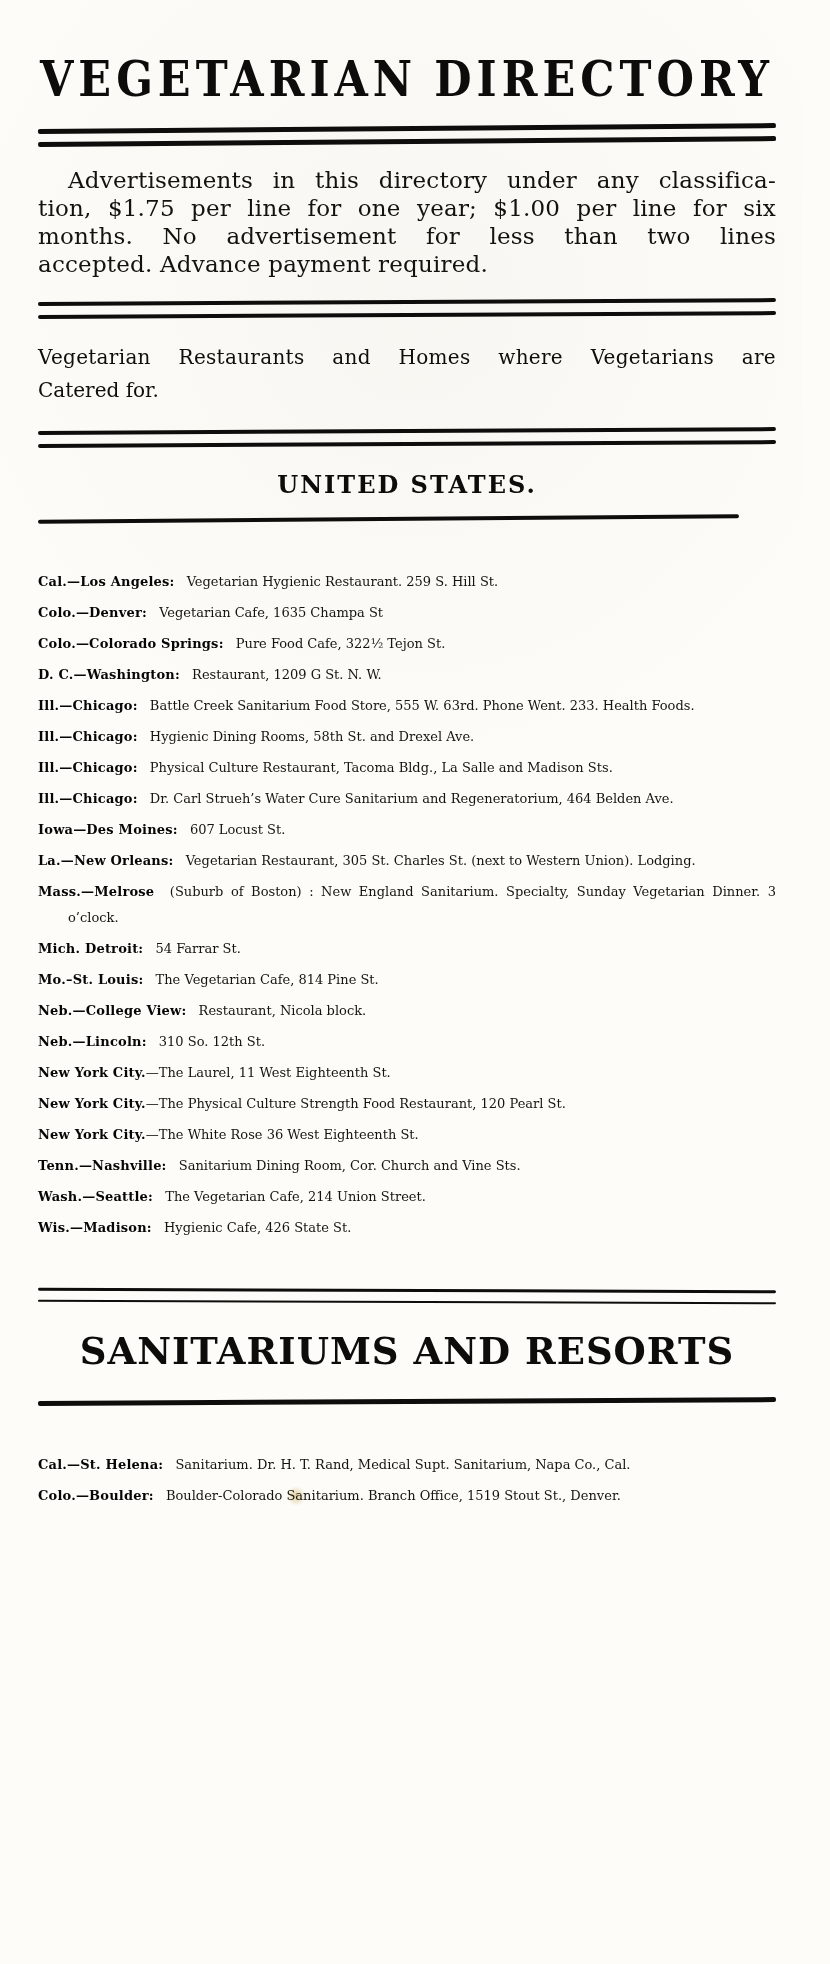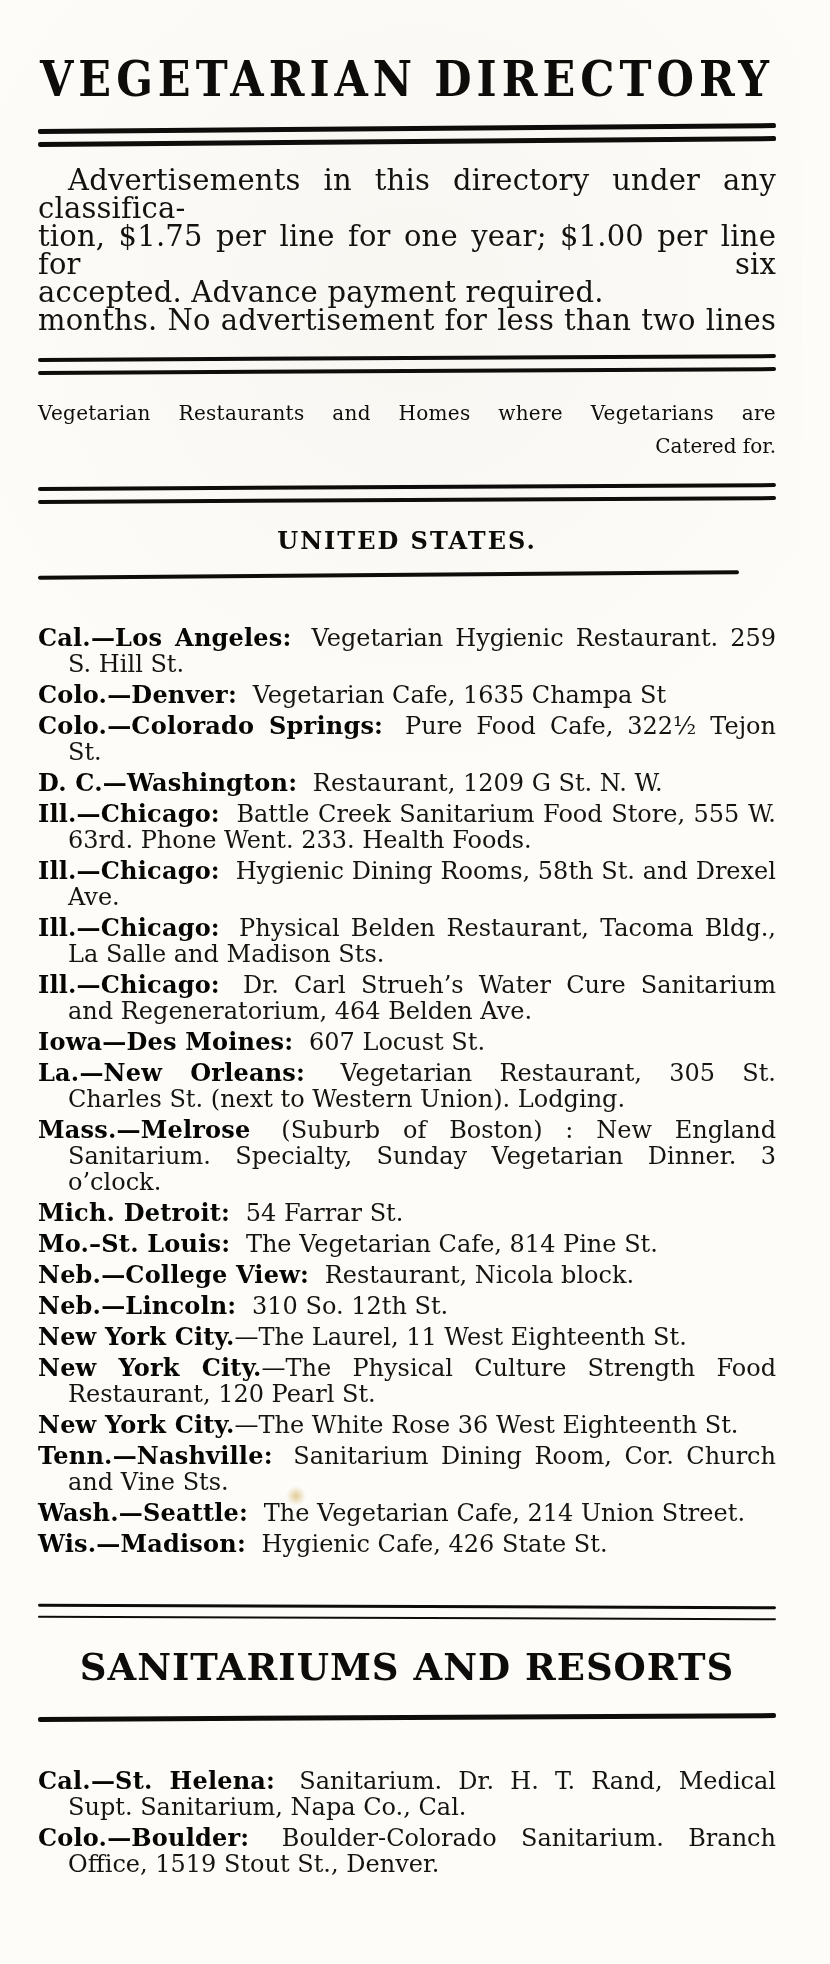--- a/index.html
+++ b/index.html
@@ -48,48 +48,48 @@
   .rd-mid .bar { height: 4px; }
   .rd-mid .bar + .bar { margin-top: 9px; }
   .rd-thin .bar { height: 2.5px; }
   .rd-thin .bar + .bar { margin-top: 9px; }
   .rule-single { background: #0e0d0b; height: 4px; border-radius: 2px; }
   .tilt-a { transform: rotate(-0.45deg); }
   .tilt-b { transform: rotate(-0.3deg); }
   .tilt-c { transform: rotate(0.2deg); }
 
   
-  .intro { margin-top: 22px; font-size: 29px; line-height: 28px; color: #14120e; }
+  .intro { margin-top: 22px; font-size: 23px; line-height: 28px; color: #14120e; }
   .intro .iline { text-align: justify; text-align-last: justify; letter-spacing: 0.2px; }
   .intro .iline.first { text-indent: 30px; }
   .intro .iline.last { text-align-last: left; }
 
   
   .subtitle { margin-top: 24px; font-weight: normal; font-size: 20px; line-height: 33px; color: #0f0e0b; }
   .subtitle .s1 { text-align: justify; text-align-last: justify; letter-spacing: 0.3px; }
-  .subtitle .s2 { text-align: right; }
+  .subtitle .s2 { text-align: left; }
 
   
   .sec-head {
     margin-top: 24px;
     text-align: center;
     font-size: 24px;
     font-weight: bold;
     letter-spacing: 2px;
     color: #0d0c0a;
   }
   .sec-head.sanit { margin-top: 26px; font-size: 37px; letter-spacing: 1px; }
   .rule-after-head { margin-top: 18px; width: 95%; }
   .rule-after-sanit { margin-top: 26px; width: 100%; height: 5px; }
 
   
   .entries { margin-top: 48px; }
   .entries.sanitariums { }
   .entry {
-    font-size: 24px;
+    font-size: 13px;
     line-height: 26px;
     margin-bottom: 5px;
     text-align: justify;
     padding-left: 30px;
     text-indent: -30px;
     color: #16140f;
   }
   .entry .lead { font-weight: bold; color: #060605; letter-spacing: 0.2px; }
   .entry .lead.gap { margin-right: 8px; }
   .rule-pre-sanit { margin-top: 48px; }
@@ -105,22 +105,22 @@
   </div>
 
   <div class="rule-double rd-thick tilt-a">
     <div class="bar"></div>
     <div class="bar"></div>
   </div>
 
   <div class="intro" id="intro-lines">
       <div class="iline first">Advertisements in this directory under any classifica-</div>
       <div class="iline">tion, $1.75 per line for one year; $1.00 per line for six</div>
+      <div class="iline">months. No advertisement for less than two lines</div>
       <div class="iline last">accepted. Advance payment required.</div>
-      <div class="iline">months. No advertisement for less than two lines</div>
     </div>
 
   <div class="rule-double rd-mid tilt-b">
     <div class="bar"></div>
     <div class="bar"></div>
   </div>
 
   <div class="subtitle">
     <div class="s1">Vegetarian Restaurants and Homes where Vegetarians are</div>
     <div class="s2">Catered for.</div>
@@ -134,21 +134,21 @@
   <div class="sec-head">UNITED STATES.</div>
   <div class="rule-single rule-after-head tilt-a"></div>
 
   <div class="entries" id="us-entries">
       <div class="entry"><span class="lead gap">Cal.—Los Angeles:</span><span class="txt"> Vegetarian Hygienic Restaurant. 259 S. Hill St.</span></div>
       <div class="entry"><span class="lead gap">Colo.—Denver:</span><span class="txt"> Vegetarian Cafe, 1635 Champa St</span></div>
       <div class="entry"><span class="lead gap">Colo.—Colorado Springs:</span><span class="txt"> Pure Food Cafe, 322½ Tejon St.</span></div>
       <div class="entry"><span class="lead gap">D. C.—Washington:</span><span class="txt"> Restaurant, 1209 G St. N. W.</span></div>
       <div class="entry"><span class="lead gap">Ill.—Chicago:</span><span class="txt"> Battle Creek Sanitarium Food Store, 555 W. 63rd. Phone Went. 233. Health Foods.</span></div>
       <div class="entry"><span class="lead gap">Ill.—Chicago:</span><span class="txt"> Hygienic Dining Rooms, 58th St. and Drexel Ave.</span></div>
-      <div class="entry"><span class="lead gap">Ill.—Chicago:</span><span class="txt"> Physical Belden Restaurant, Tacoma Bldg., La Salle and Madison Sts.</span></div>
+      <div class="entry"><span class="lead gap">Ill.—Chicago:</span><span class="txt"> Physical Culture Restaurant, Tacoma Bldg., La Salle and Madison Sts.</span></div>
       <div class="entry"><span class="lead gap">Ill.—Chicago:</span><span class="txt"> Dr. Carl Strueh’s Water Cure Sanitarium and Regeneratorium, 464 Belden Ave.</span></div>
       <div class="entry"><span class="lead gap">Iowa—Des Moines:</span><span class="txt"> 607 Locust St.</span></div>
       <div class="entry"><span class="lead gap">La.—New Orleans:</span><span class="txt"> Vegetarian Restaurant, 305 St. Charles St. (next to Western Union). Lodging.</span></div>
       <div class="entry"><span class="lead gap">Mass.—Melrose</span><span class="txt"> (Suburb of Boston) : New England Sanitarium. Specialty, Sunday Vegetarian Dinner. 3 o’clock.</span></div>
       <div class="entry"><span class="lead gap">Mich. Detroit:</span><span class="txt"> 54 Farrar St.</span></div>
       <div class="entry"><span class="lead gap">Mo.–St. Louis:</span><span class="txt"> The Vegetarian Cafe, 814 Pine St.</span></div>
       <div class="entry"><span class="lead gap">Neb.—College View:</span><span class="txt"> Restaurant, Nicola block.</span></div>
       <div class="entry"><span class="lead gap">Neb.—Lincoln:</span><span class="txt"> 310 So. 12th St.</span></div>
       <div class="entry"><span class="lead">New York City.</span><span class="txt">—The Laurel, 11 West Eighteenth St.</span></div>
       <div class="entry"><span class="lead">New York City.</span><span class="txt">—The Physical Culture Strength Food Restaurant, 120 Pearl St.</span></div>

